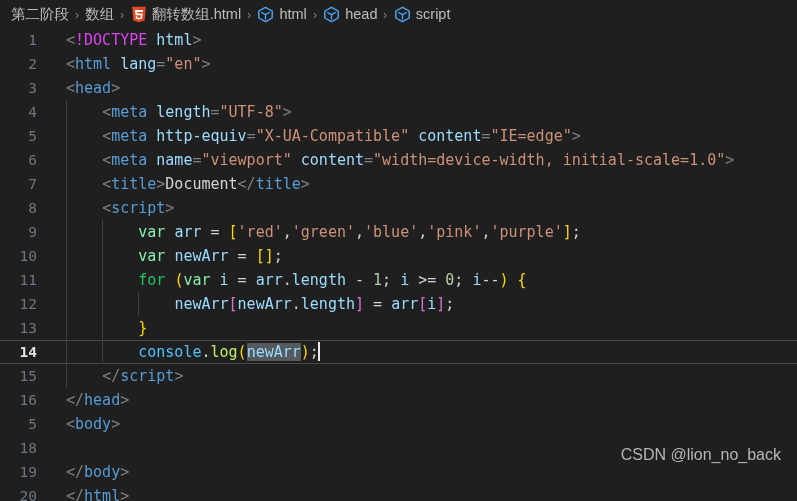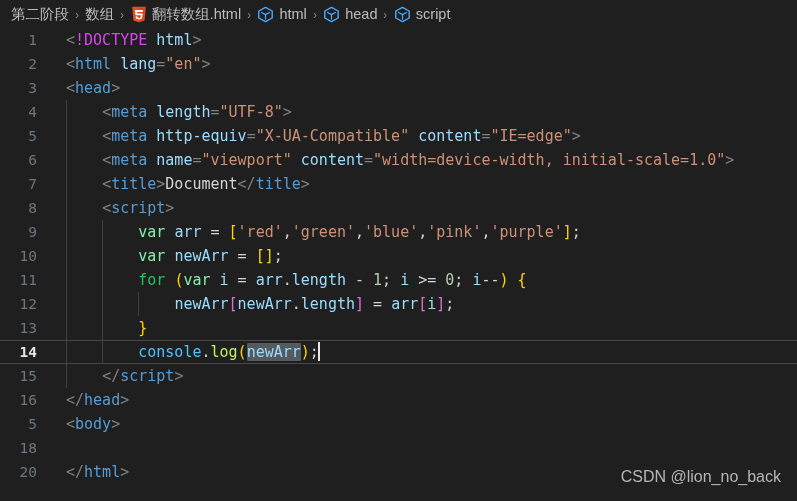--- a/index.html
+++ b/index.html
@@ -129,21 +129,21 @@
     height: 19px;
     background: #e8e8e8;
     vertical-align: -4px;
     margin-left: -1px;
   }
 
   
   #watermark {
     position: absolute;
     right: 16px;
-    bottom: 15px;
+    bottom: 37px;
     font-family: "Liberation Sans", "DejaVu Sans", sans-serif;
     font-size: 16px;
     color: #b6b6b6;
     user-select: none;
   }
 </style>
 </head>
 <body>
 
 <div id="breadcrumb">
@@ -289,20 +289,24 @@
     <div class="row">
       <div class="gutter">5</div>
       <div class="line-body"><span class="txt"><span class="t-punc">&lt;</span><span class="t-tag">body</span><span class="t-punc">&gt;</span></span></div>
     </div>
 
     <div class="row">
       <div class="gutter">18</div>
       <div class="line-body"><span class="txt"></span></div>
     </div>
 
+    <div class="row">
+      <div class="gutter">19</div>
+      <div class="line-body"><span class="txt"><span class="t-punc">&lt;/</span><span class="t-tag">body</span><span class="t-punc">&gt;</span></span></div>
+    </div>
 
     <div class="row">
       <div class="gutter">20</div>
       <div class="line-body"><span class="txt"><span class="t-punc">&lt;/</span><span class="t-tag">html</span><span class="t-punc">&gt;</span></span></div>
     </div>
 
   </div>
 
   <div id="watermark">CSDN @lion_no_back</div>
 </div>

